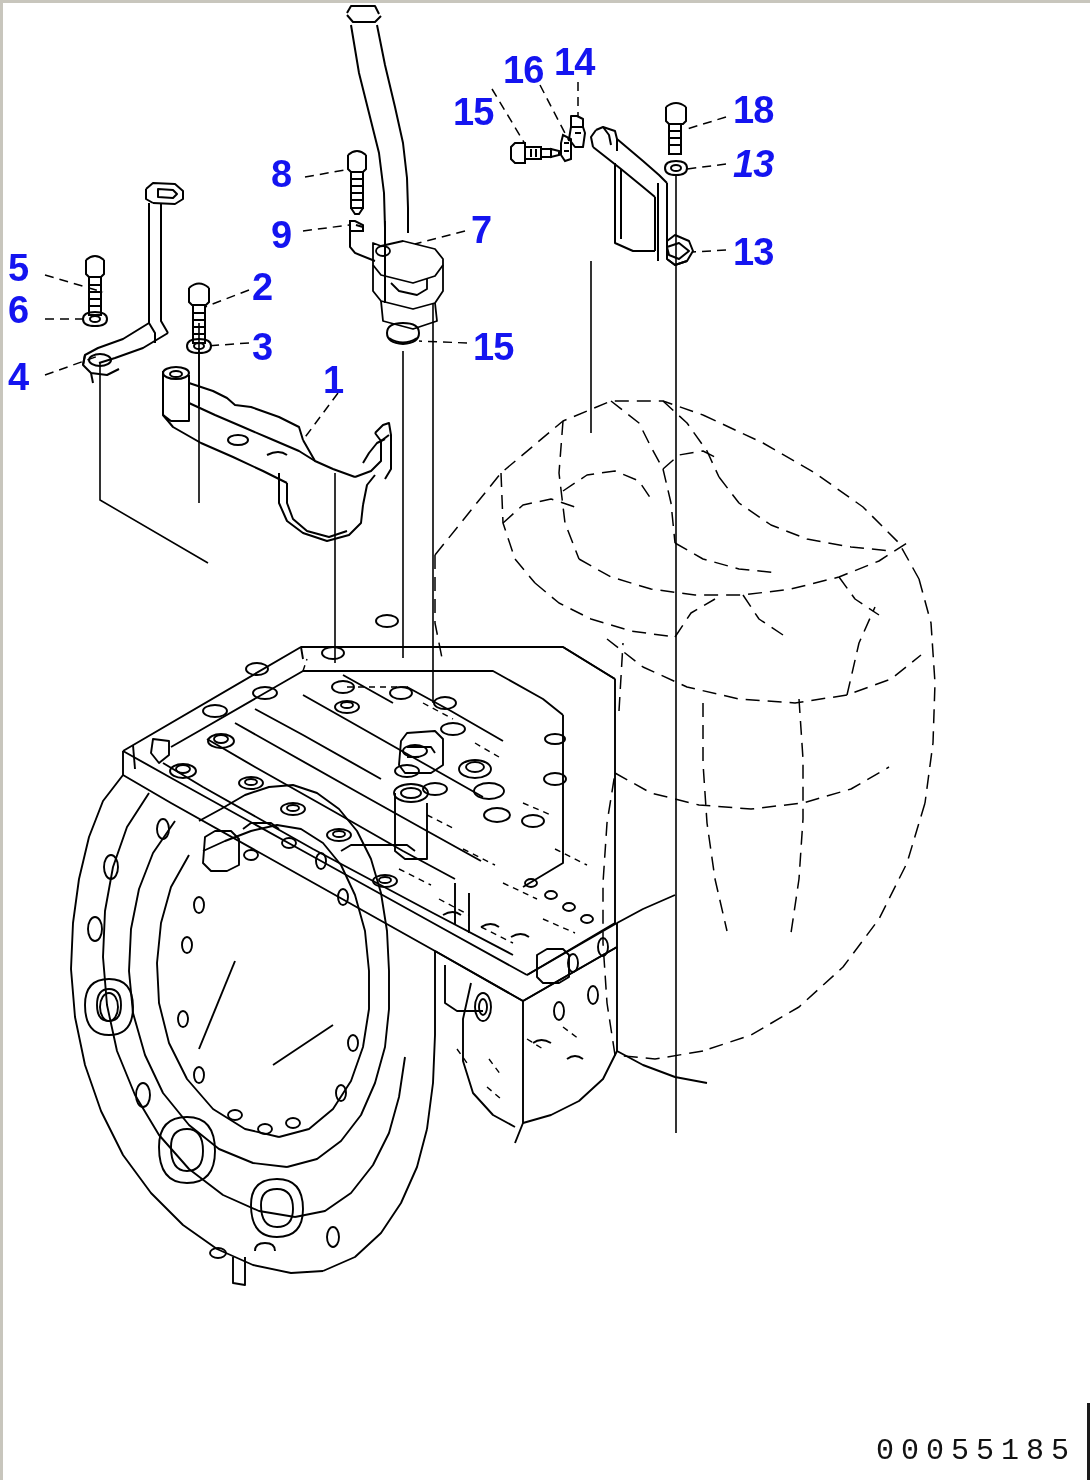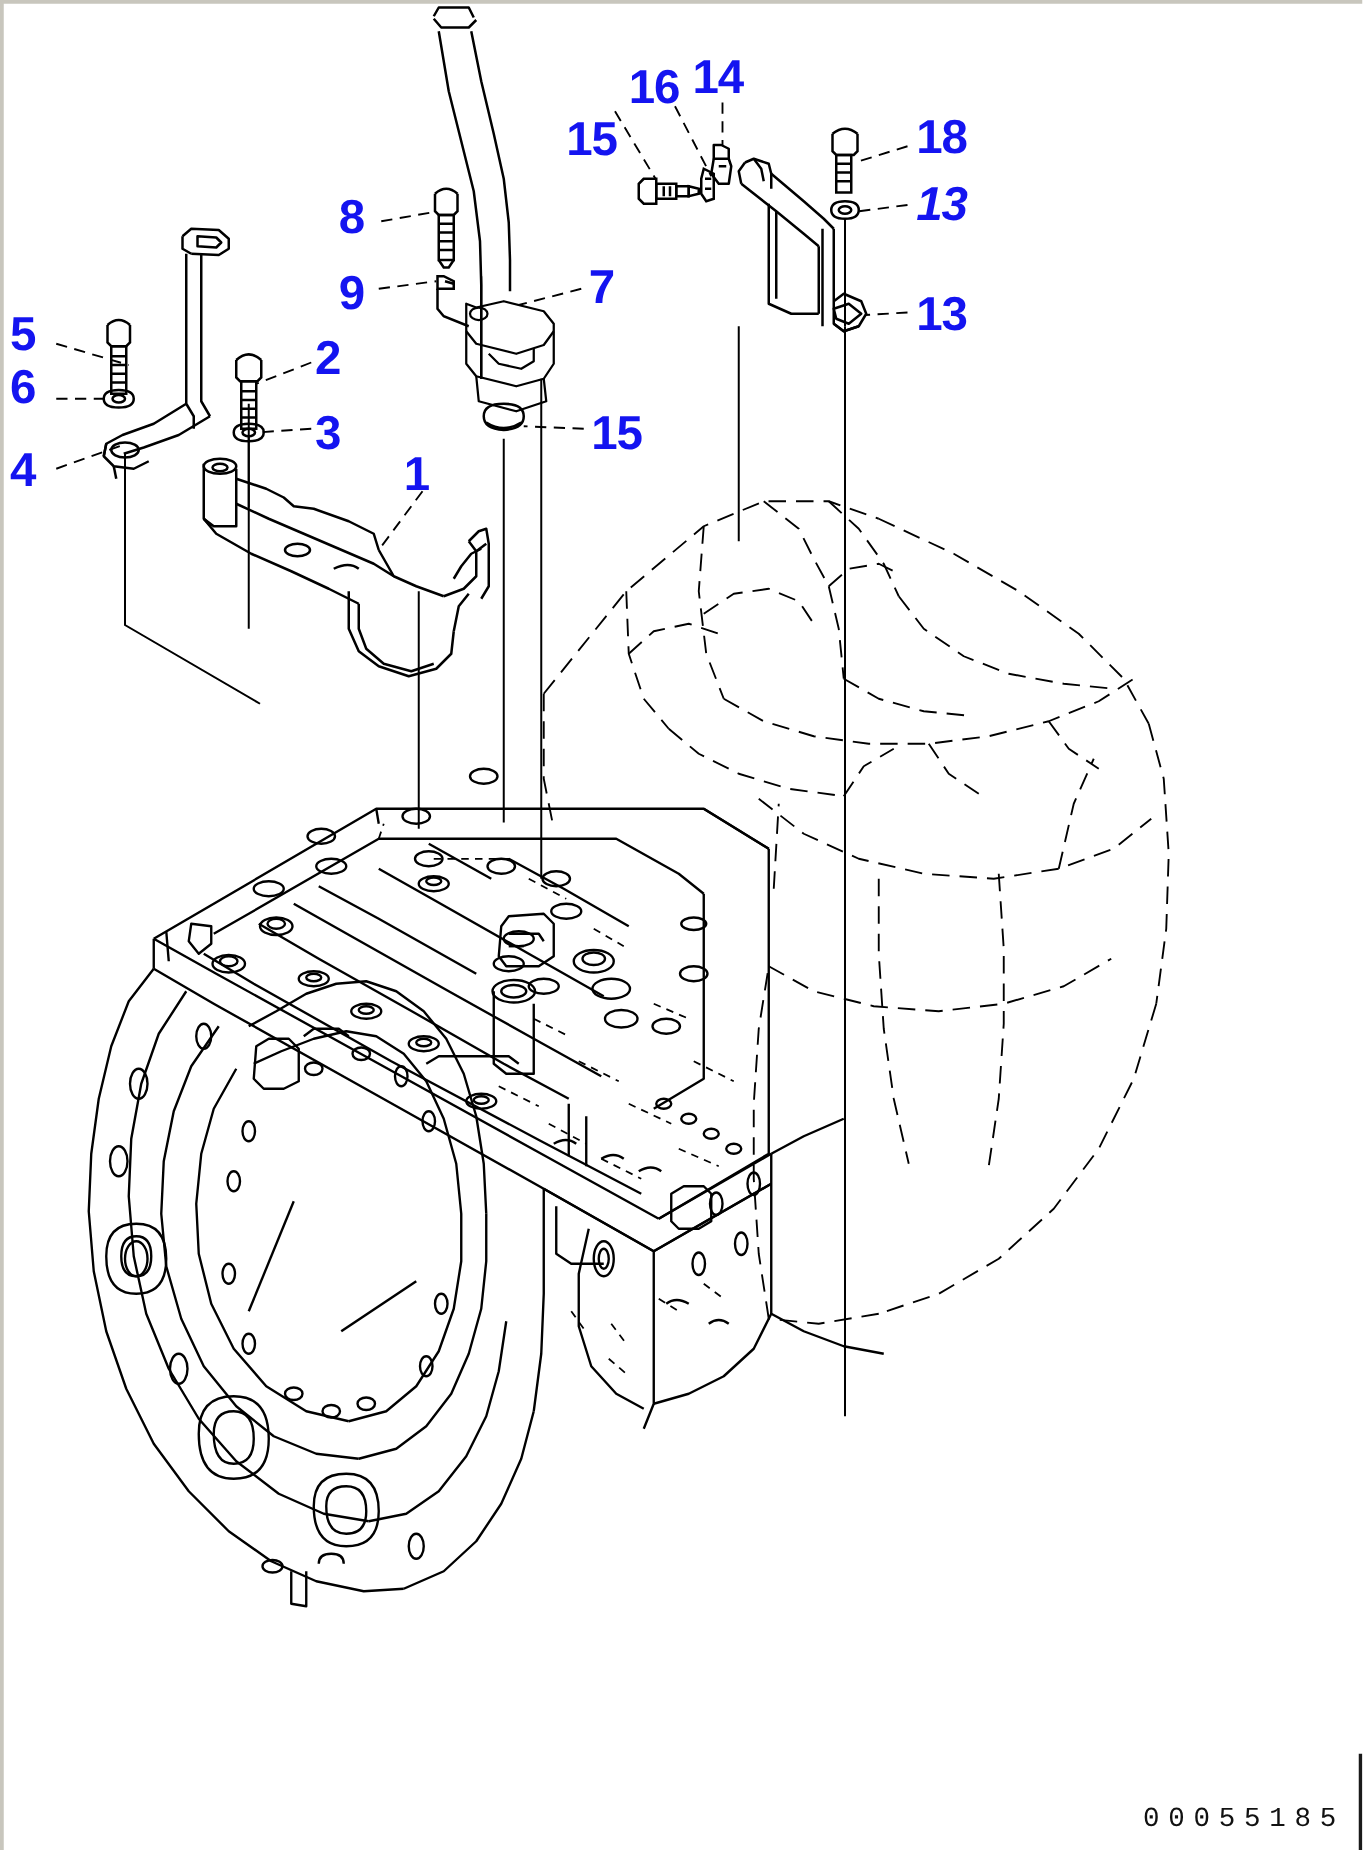--- a/index.html
+++ b/index.html
@@ -44,21 +44,21 @@
     line-height: 38px;
     letter-spacing: -1px;
     white-space: nowrap;
     user-select: none;
   }
   #figure-number {
     position: absolute;
     right: 14px;
     bottom: 12px;
     font-family: "Liberation Mono", monospace;
-    font-size: 22px;
+    font-size: 30px;
     letter-spacing: 7px;
     color: #111111;
     white-space: nowrap;
   }
 </style>
 </head>
 <body>
 
 <div id="page">
 

